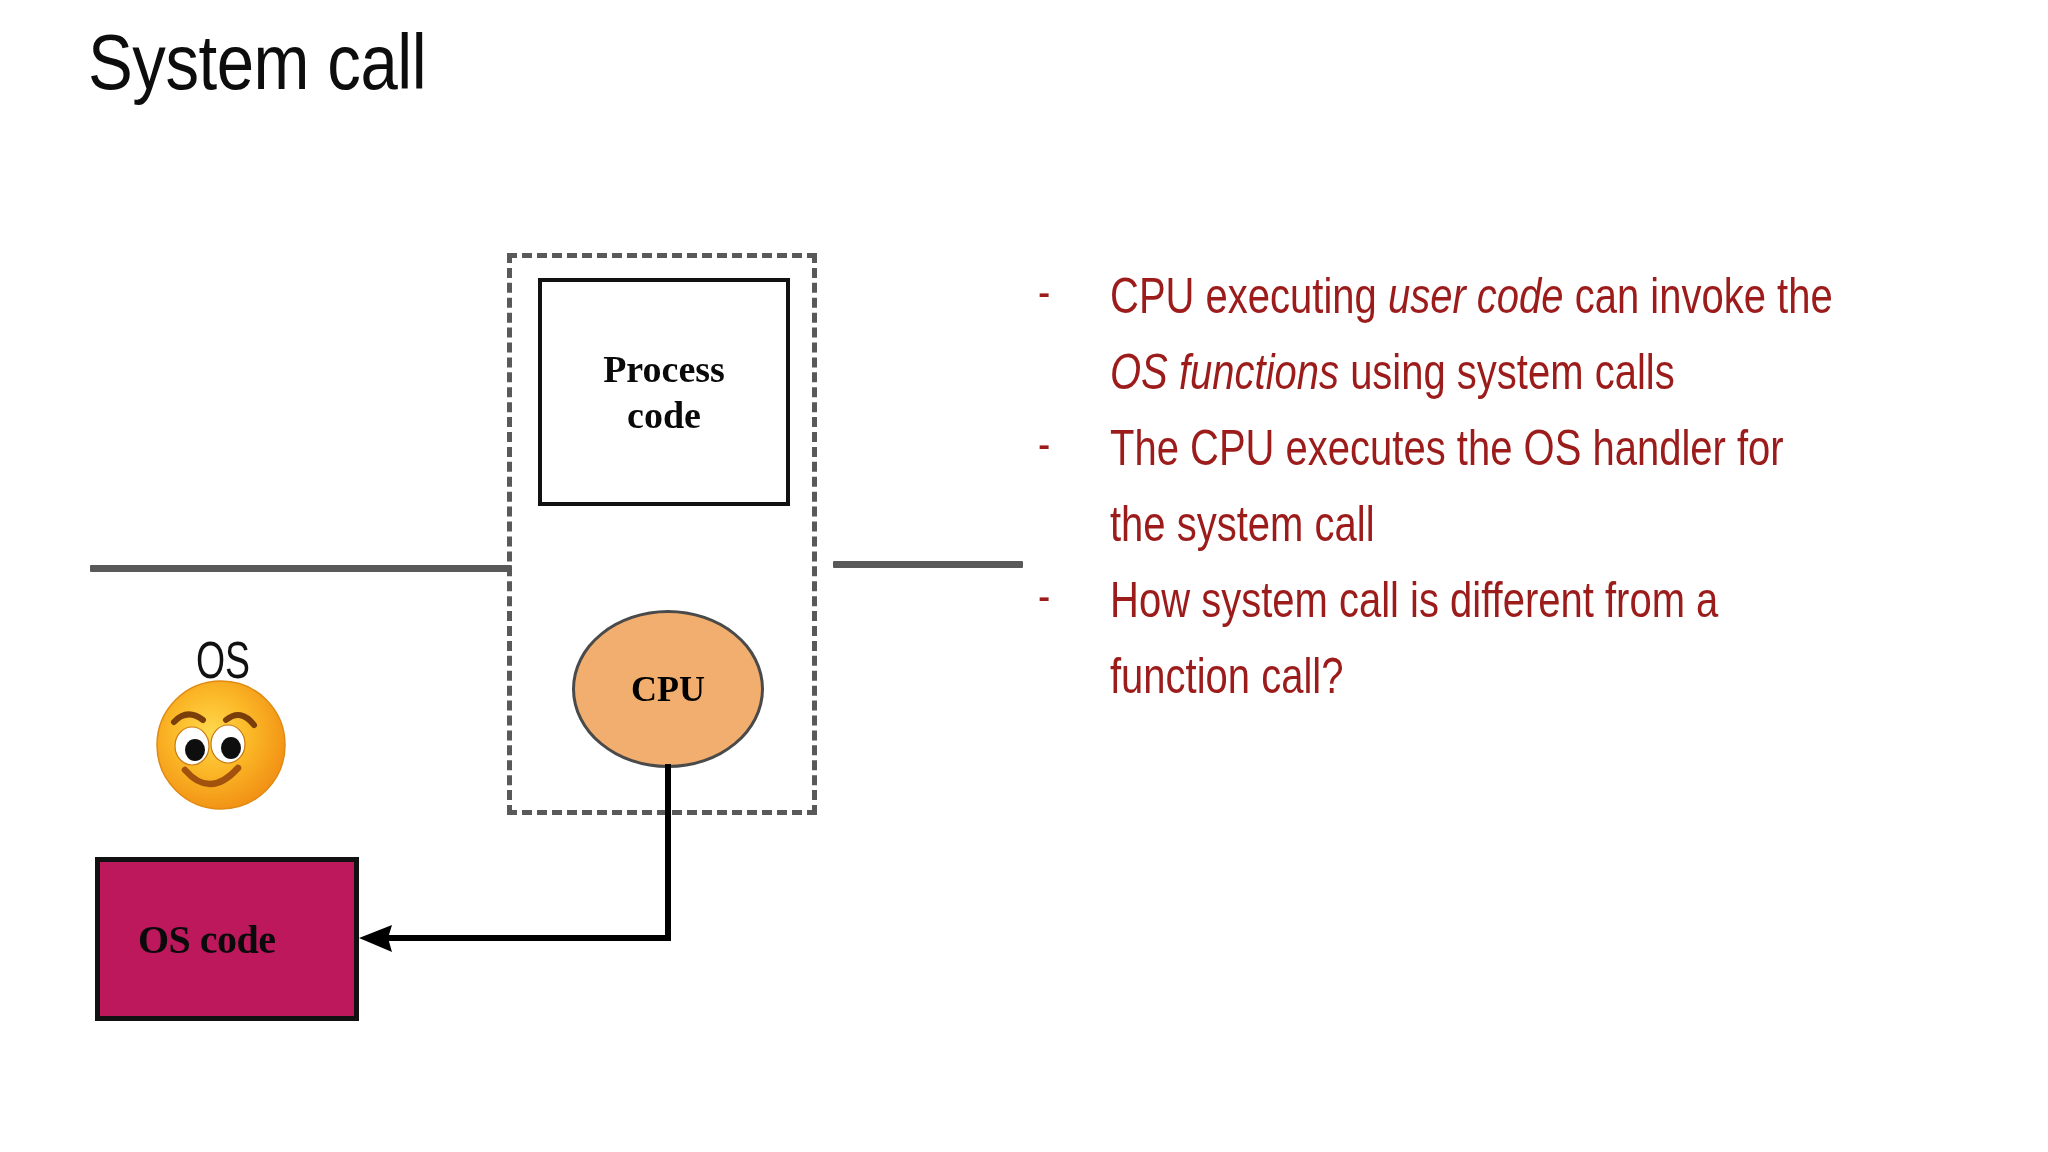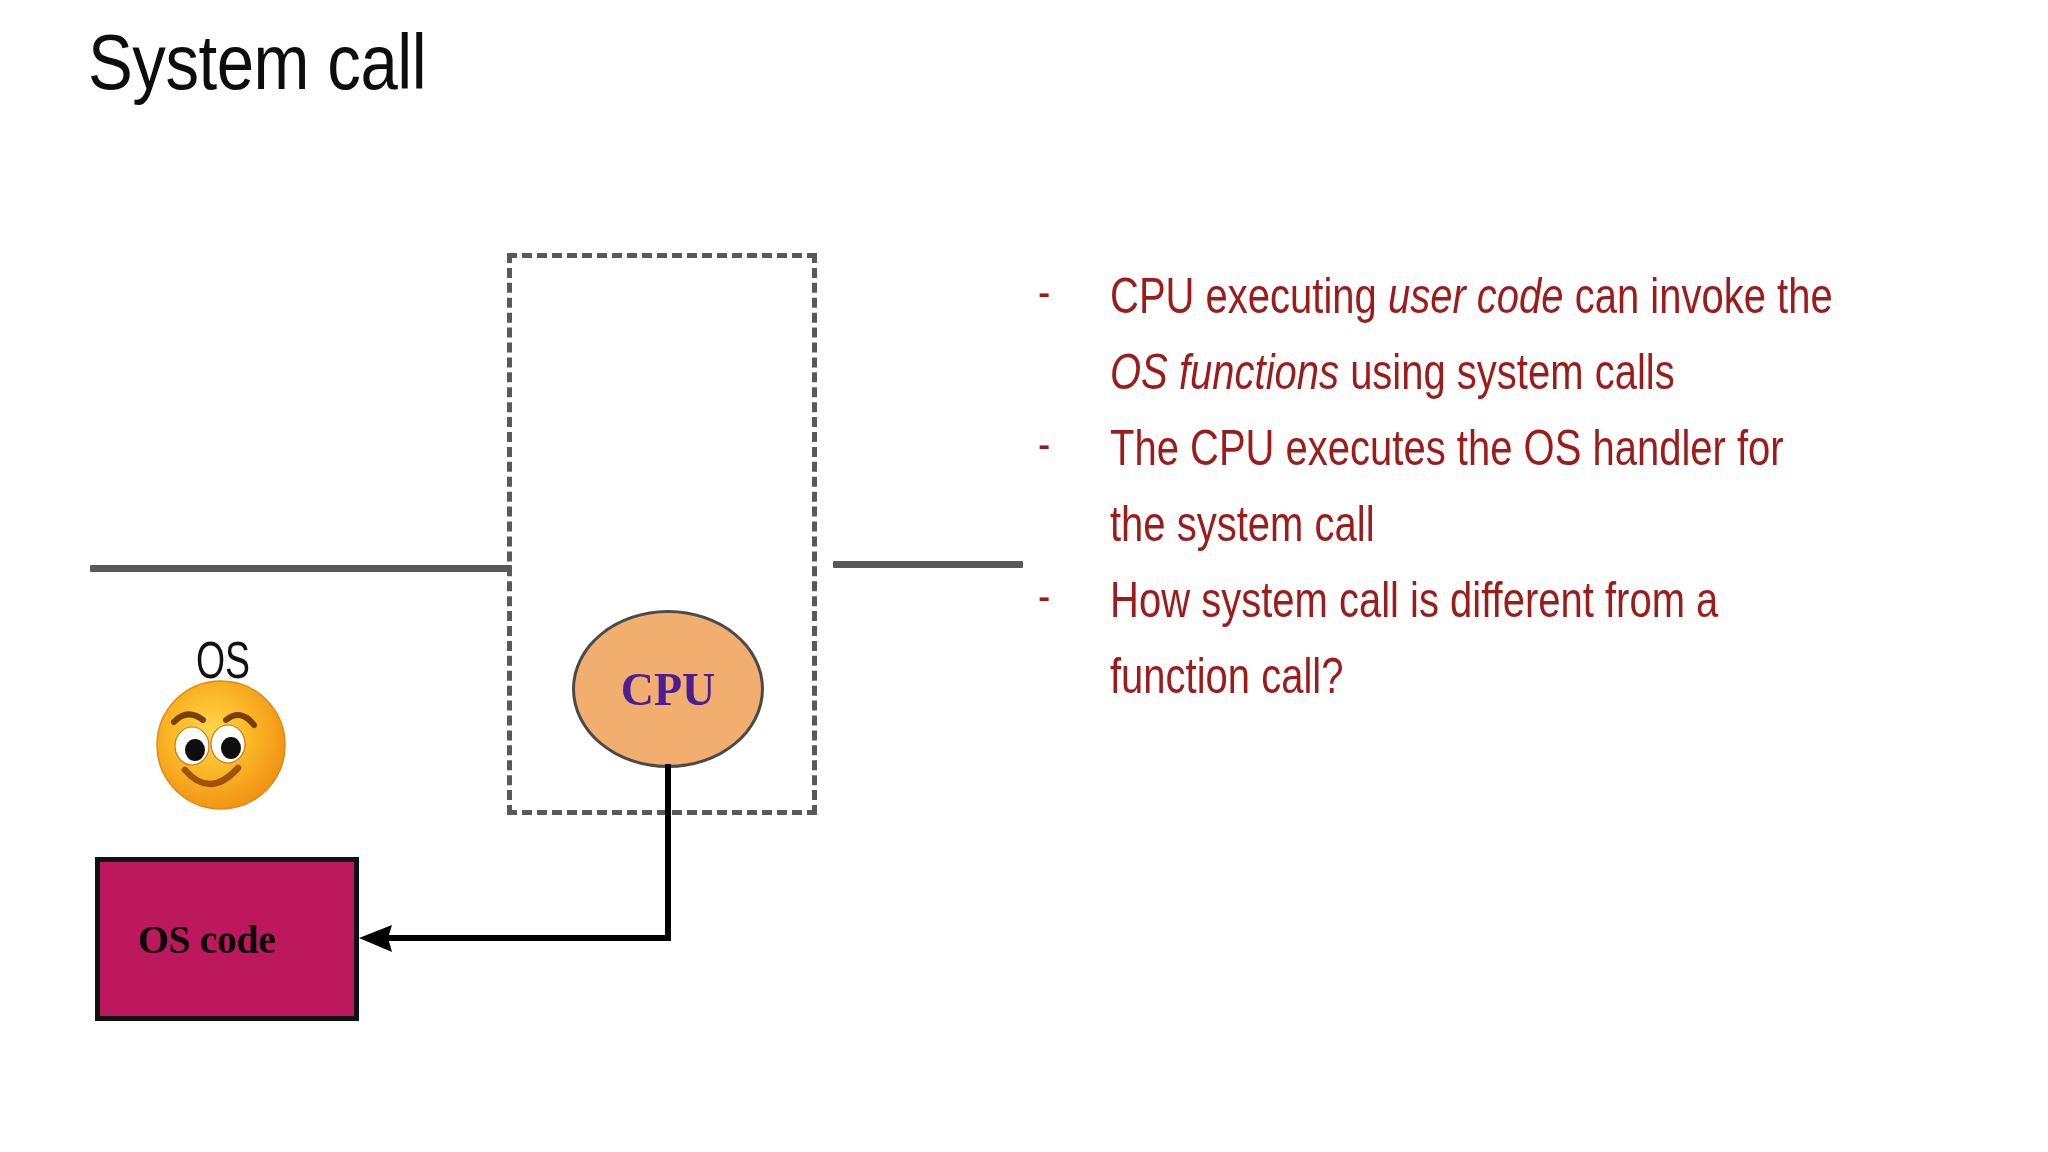--- a/index.html
+++ b/index.html
@@ -94,22 +94,22 @@
     background: #F2AE6E;
     border: 3px solid #4a4a4a;
     box-sizing: border-box;
     display: flex;
     align-items: center;
     justify-content: center;
   }
   .cpu-label {
     font-family: "Liberation Serif", serif;
     font-weight: bold;
-    font-size: 46px;
-    color: #4c1d95;
+    font-size: 36px;
+    color: #000000;
     text-align: center;
   }
 
   .os-label {
     position: absolute;
     left: 196px;
     top: 630px;
     font-family: "Liberation Sans", sans-serif;
     font-size: 52px;
     color: #111111;
@@ -197,20 +197,24 @@
 <body>
 
 <div id="slide">
 
   <div id="title">System call</div>
 
   <div id="diagram">
 
     <div class="dashed-box"></div>
 
+    <div class="proc-box">
+      <div class="proc-box-label">Process
+code</div>
+    </div>
 
     <div class="hline left"></div>
     <div class="hline right"></div>
 
     <div class="os-label">OS</div>
 
     <div class="emoji-wrap">
       <svg viewBox="0 0 134 134" width="134" height="134" aria-hidden="true">
         <defs>
           <radialGradient id="faceGrad" cx="42%" cy="40%" r="68%">

